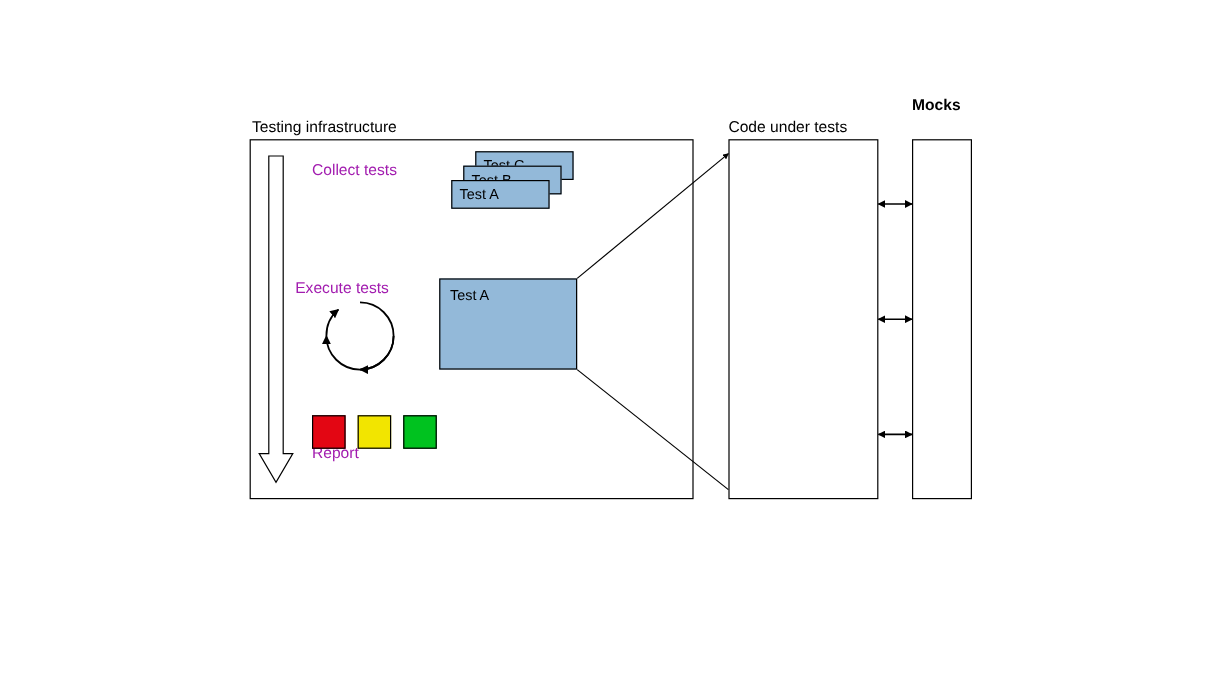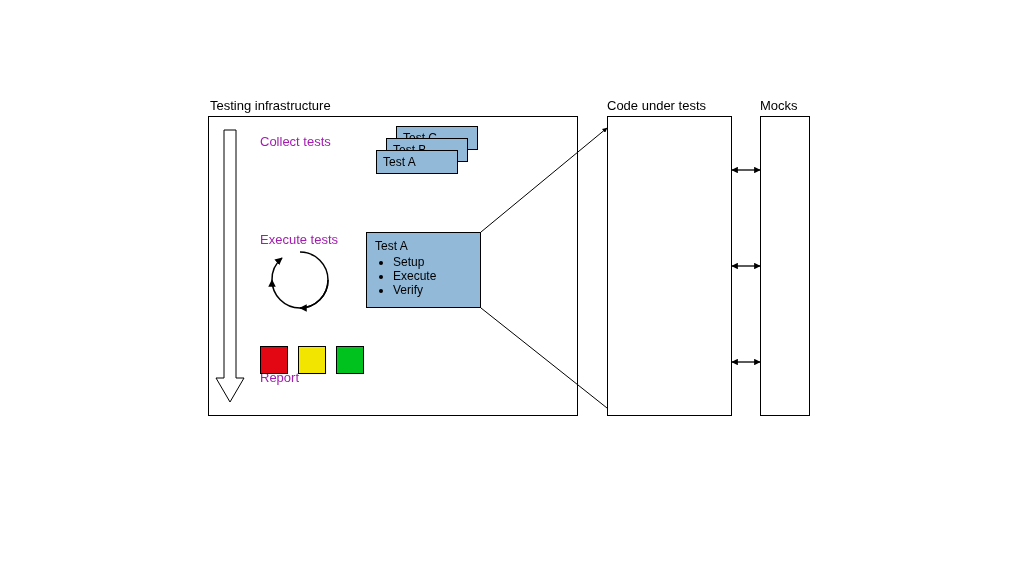--- a/index.html
+++ b/index.html
@@ -64,41 +64,36 @@
       width: 1024px; height: 576px;
       pointer-events: none;
     }
   </style>
 </head>
 <body>
 <div class="canvas">
 
   <div class="section-label" style="left:210px; top:98px;">Testing infrastructure</div>
   <div class="section-label" style="left:607px; top:98px;">Code under tests</div>
-  <div class="section-label" style="left:760px; top:98px;">Mocks</div>
+  <div class="section-label" style="left:760px; top:80px;font-weight:bold;">Mocks</div>
 
   <div class="big-box" style="left:208px; top:116px; width:370px; height:300px;"></div>
   <div class="big-box" style="left:607px; top:116px; width:125px; height:300px;"></div>
   <div class="big-box" style="left:760px; top:116px; width:50px; height:300px;"></div>
 
   <div class="small-label" style="left:260px; top:134px;">Collect tests</div>
-  <div class="small-label" style="left:260px; top:232px;text-align:right;">Execute tests</div>
+  <div class="small-label" style="left:246px; top:232px;text-align:right;">Execute tests</div>
   <div class="small-label" style="left:260px; top:322px;margin-top:48px;">Report</div>
 
   <div class="test-card" style="left:396px; top:126px; width:82px; height:24px;">Test C</div>
   <div class="test-card" style="left:386px; top:138px; width:82px; height:24px;">Test B</div>
   <div class="test-card" style="left:376px; top:150px; width:82px; height:24px;">Test A</div>
 
   <div class="detail-card" style="left:366px; top:232px; width:115px; height:76px;">
     <div>Test A</div>
-    <ul>
-      <li>Setup</li>
-      <li>Execute</li>
-      <li>Verify</li>
-    </ul>
   </div>
 
   <div class="report-swatch swatch-red" style="left:260px; top:346px;"></div>
   <div class="report-swatch swatch-yellow" style="left:298px; top:346px;"></div>
   <div class="report-swatch swatch-green" style="left:336px; top:346px;"></div>
 
   <svg class="overlay">
     <defs>
       <marker id="arrow" viewBox="0 0 10 10" refX="9" refY="5" markerWidth="5" markerHeight="5" orient="auto-start-reverse">
         <path d="M 0 0 L 10 5 L 0 10 z" fill="#000"></path>

